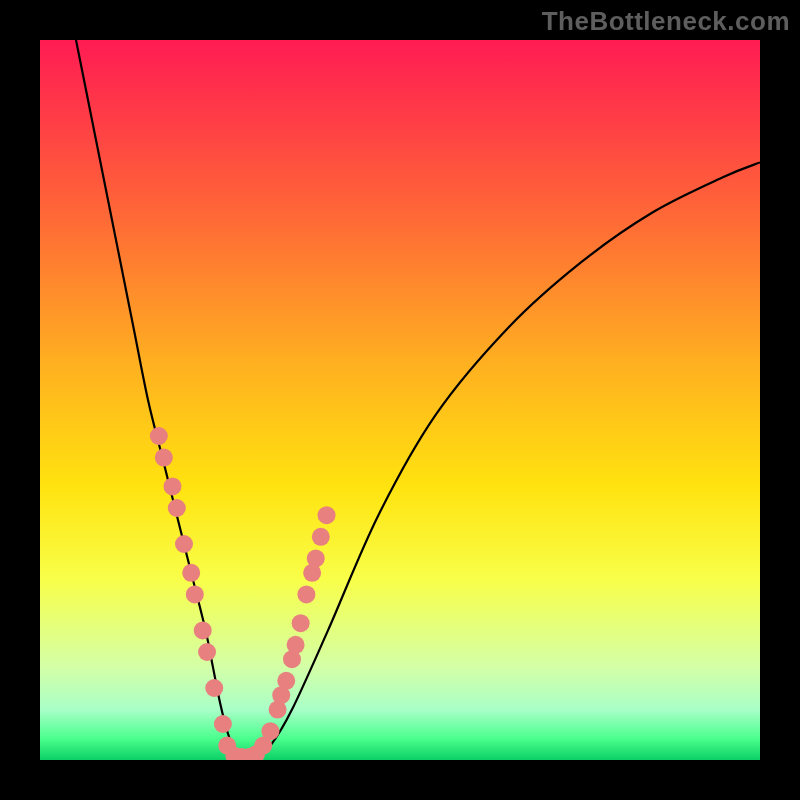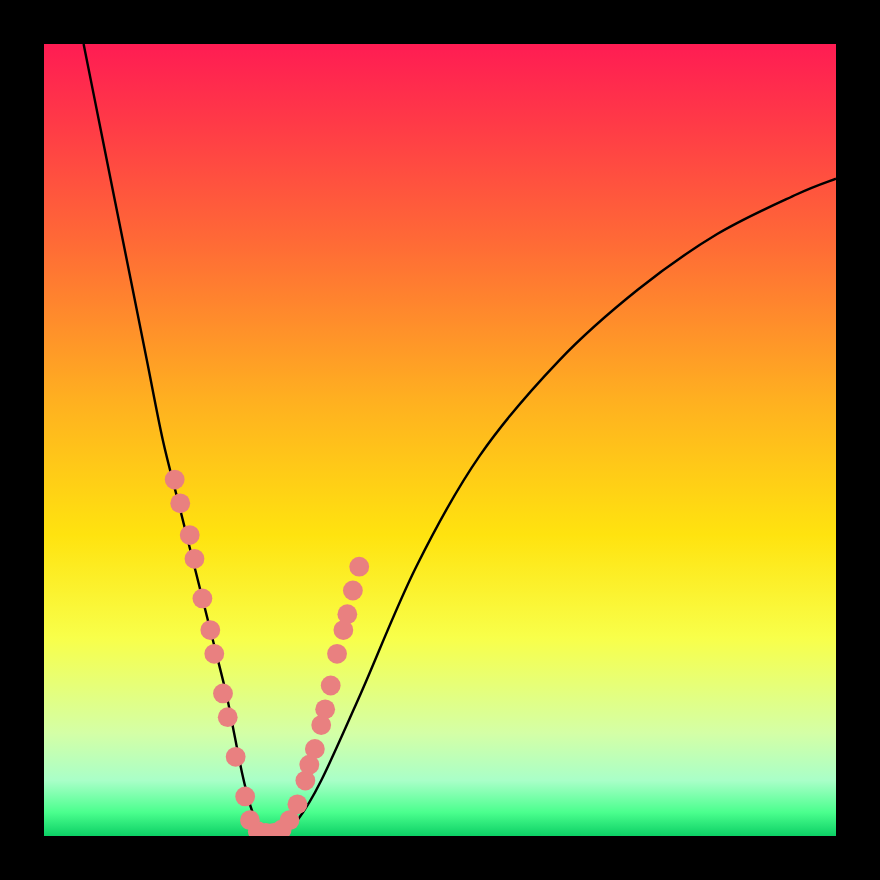--- a/index.html
+++ b/index.html
@@ -45,20 +45,21 @@
     font-size: 26px;
     font-weight: 600;
     color: #5e5e5e;
     letter-spacing: 0.5px;
   }
 </style>
 </head>
 <body>
 
 <div class="chart-container">
+  <div class="watermark">TheBottleneck.com</div>
   <div class="plot-area"></div>
   <svg class="curve-svg" viewBox="0 0 720 720" preserveAspectRatio="none">
     <path id="curve-path" fill="none" stroke="#000" stroke-width="2.2" d="M 36,0 C 38.4,12 45.60000000000001,48 50.400000000000006,72 C 55.2,96 60,119.99999999999999 64.8,144 C 69.6,168 74.4,192.00000000000006 79.2,216.00000000000006 C 84,240.00000000000006 88.80000000000001,264 93.60000000000001,288 C 98.4,312 103.2,338.4 108,360 C 112.8,381.6 117.60000000000001,398.40000000000003 122.4,417.6 C 127.2,436.8 132,456 136.8,475.2 C 141.60000000000002,494.4 146.39999999999998,513.5999999999999 151.2,532.8 C 156,552 162,574.8 165.6,590.4 C 169.2,606 170.39999999999998,614.4 172.79999999999998,626.4 C 175.2,638.4 177.6,651.5999999999999 180,662.4 C 182.4,673.2 184.8,683.4000000000001 187.20000000000002,691.2 C 189.60000000000002,699 192,705 194.4,709.2 C 196.8,713.4000000000001 198.00000000000003,715.2 201.60000000000002,716.4 C 205.20000000000002,717.5999999999999 211.2,718.1999999999999 216,716.4 C 220.8,714.6 224.4,713.4 230.4,705.6 C 236.4,697.8000000000001 242.39999999999998,688.8000000000001 251.99999999999997,669.6 C 261.59999999999997,650.4 273.6,622.8 288,590.4 C 302.4,558 320.4,511.2 338.4,475.2 C 356.4,439.2 374.40000000000003,405.6 396.00000000000006,374.40000000000003 C 417.6000000000001,343.20000000000005 444,313.2 468,288 C 492,262.8 516,242.40000000000006 540,223.20000000000005 C 564,204.00000000000003 588,187.19999999999996 612,172.79999999999995 C 636,158.39999999999995 666,145.19999999999996 684,136.79999999999995 C 702,128.39999999999995 714,124.79999999999997 720,122.39999999999998"></path>
     <g id="markers-group">
         <circle cx="118.80000000000001" cy="396" r="9" fill="#e98080"></circle>
         <circle cx="123.83999999999999" cy="417.6" r="9" fill="#e98080"></circle>
         <circle cx="132.48" cy="446.4" r="9" fill="#e98080"></circle>
         <circle cx="136.8" cy="468" r="9" fill="#e98080"></circle>
         <circle cx="144" cy="504" r="9" fill="#e98080"></circle>
         <circle cx="151.2" cy="532.8" r="9" fill="#e98080"></circle>

